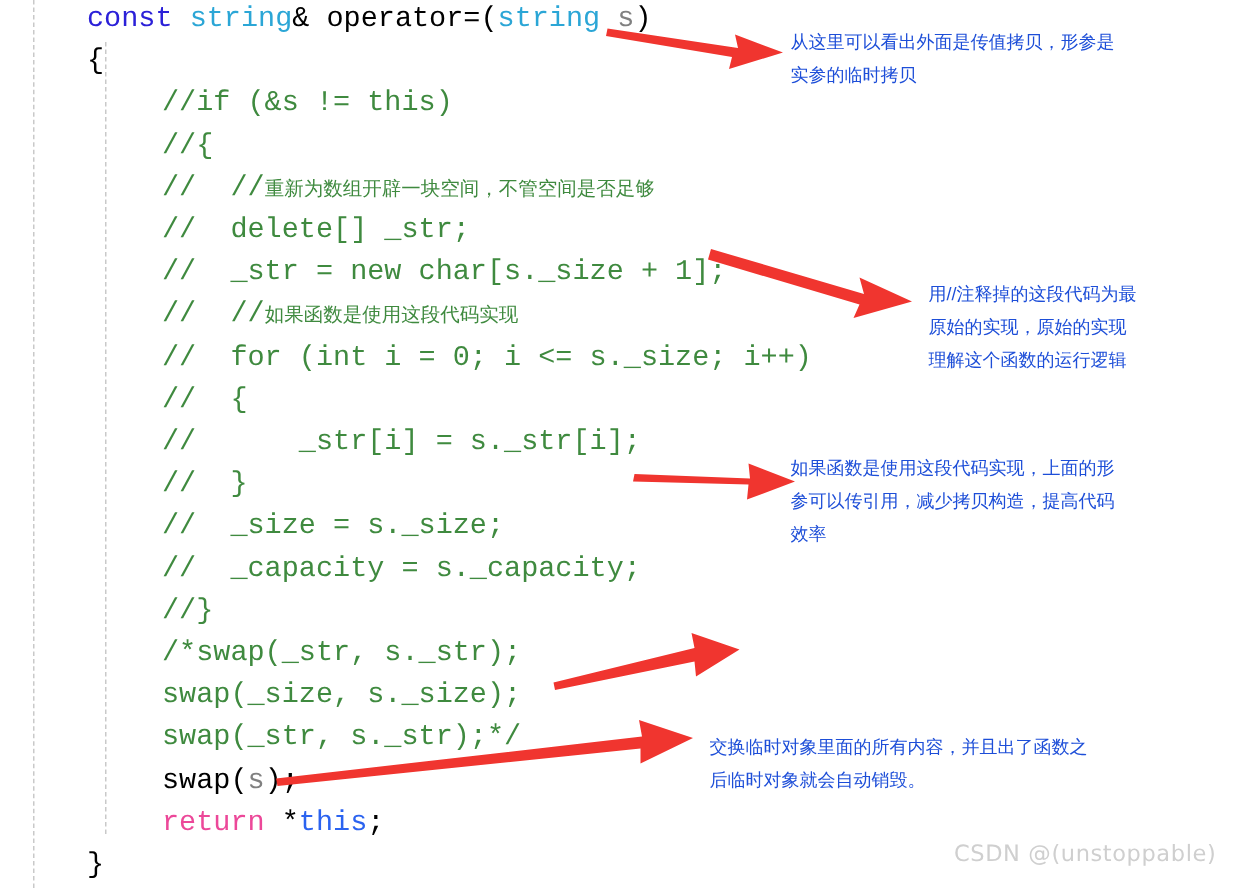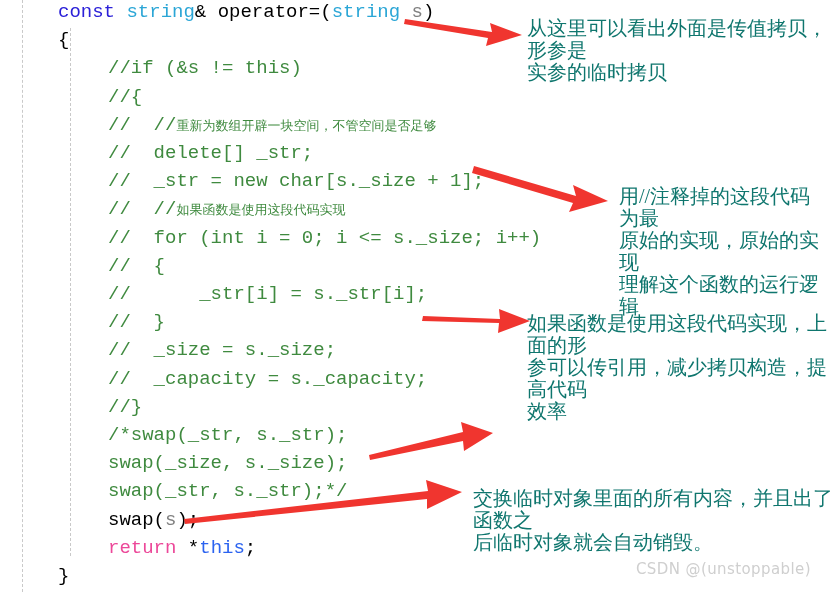--- a/index.html
+++ b/index.html
@@ -51,23 +51,23 @@
   .ident  { color: #808080; }      
   .plain  { color: #000000; }
   .cmt    { color: #3f8a3f; }
 
   
   .cn { font-family: Liberation Serif, serif; font-size: 13px; }
 
   
   .annotation {
     position: absolute;
-    color: #0f766e;
-    font-family: Liberation Serif, serif;
-    font-size: 20px;
+    color: #1d4ed8;
+    font-family: Liberation Sans, sans-serif;
+    font-size: 12px;
     line-height: 22px;
     white-space: pre-line;
   }
 
   .arrow {
     position: absolute;
     pointer-events: none;
   }
 
   
@@ -132,21 +132,21 @@
     <polygon points="4,44 248,16 246,5 282,17 247,34 247,24 5,49" fill="#f0352f"></polygon>
   </svg>
 
   <div class="annotation" style="left:527px; top:17px; width:300px;">从这里可以看出外面是传值拷贝，形参是
 实参的临时拷贝</div>
 
   <div class="annotation" style="left:619px; top:185px; width:210px;">用//注释掉的这段代码为最
 原始的实现，原始的实现
 理解这个函数的运行逻辑</div>
 
-  <div class="annotation" style="left:527px; top:312px; width:305px;">如果函数是使用这段代码实现，上面的形
+  <div class="annotation" style="left:527px; top:301px; width:305px;">如果函数是使用这段代码实现，上面的形
 参可以传引用，减少拷贝构造，提高代码
 效率</div>
 
 
   <div class="annotation" style="left:473px; top:487px; width:360px;">交换临时对象里面的所有内容，并且出了函数之
 后临时对象就会自动销毁。</div>
 
   <div id="watermark" style="left:636px; top:560px;">CSDN @(unstoppable)</div>
 
 </div>

